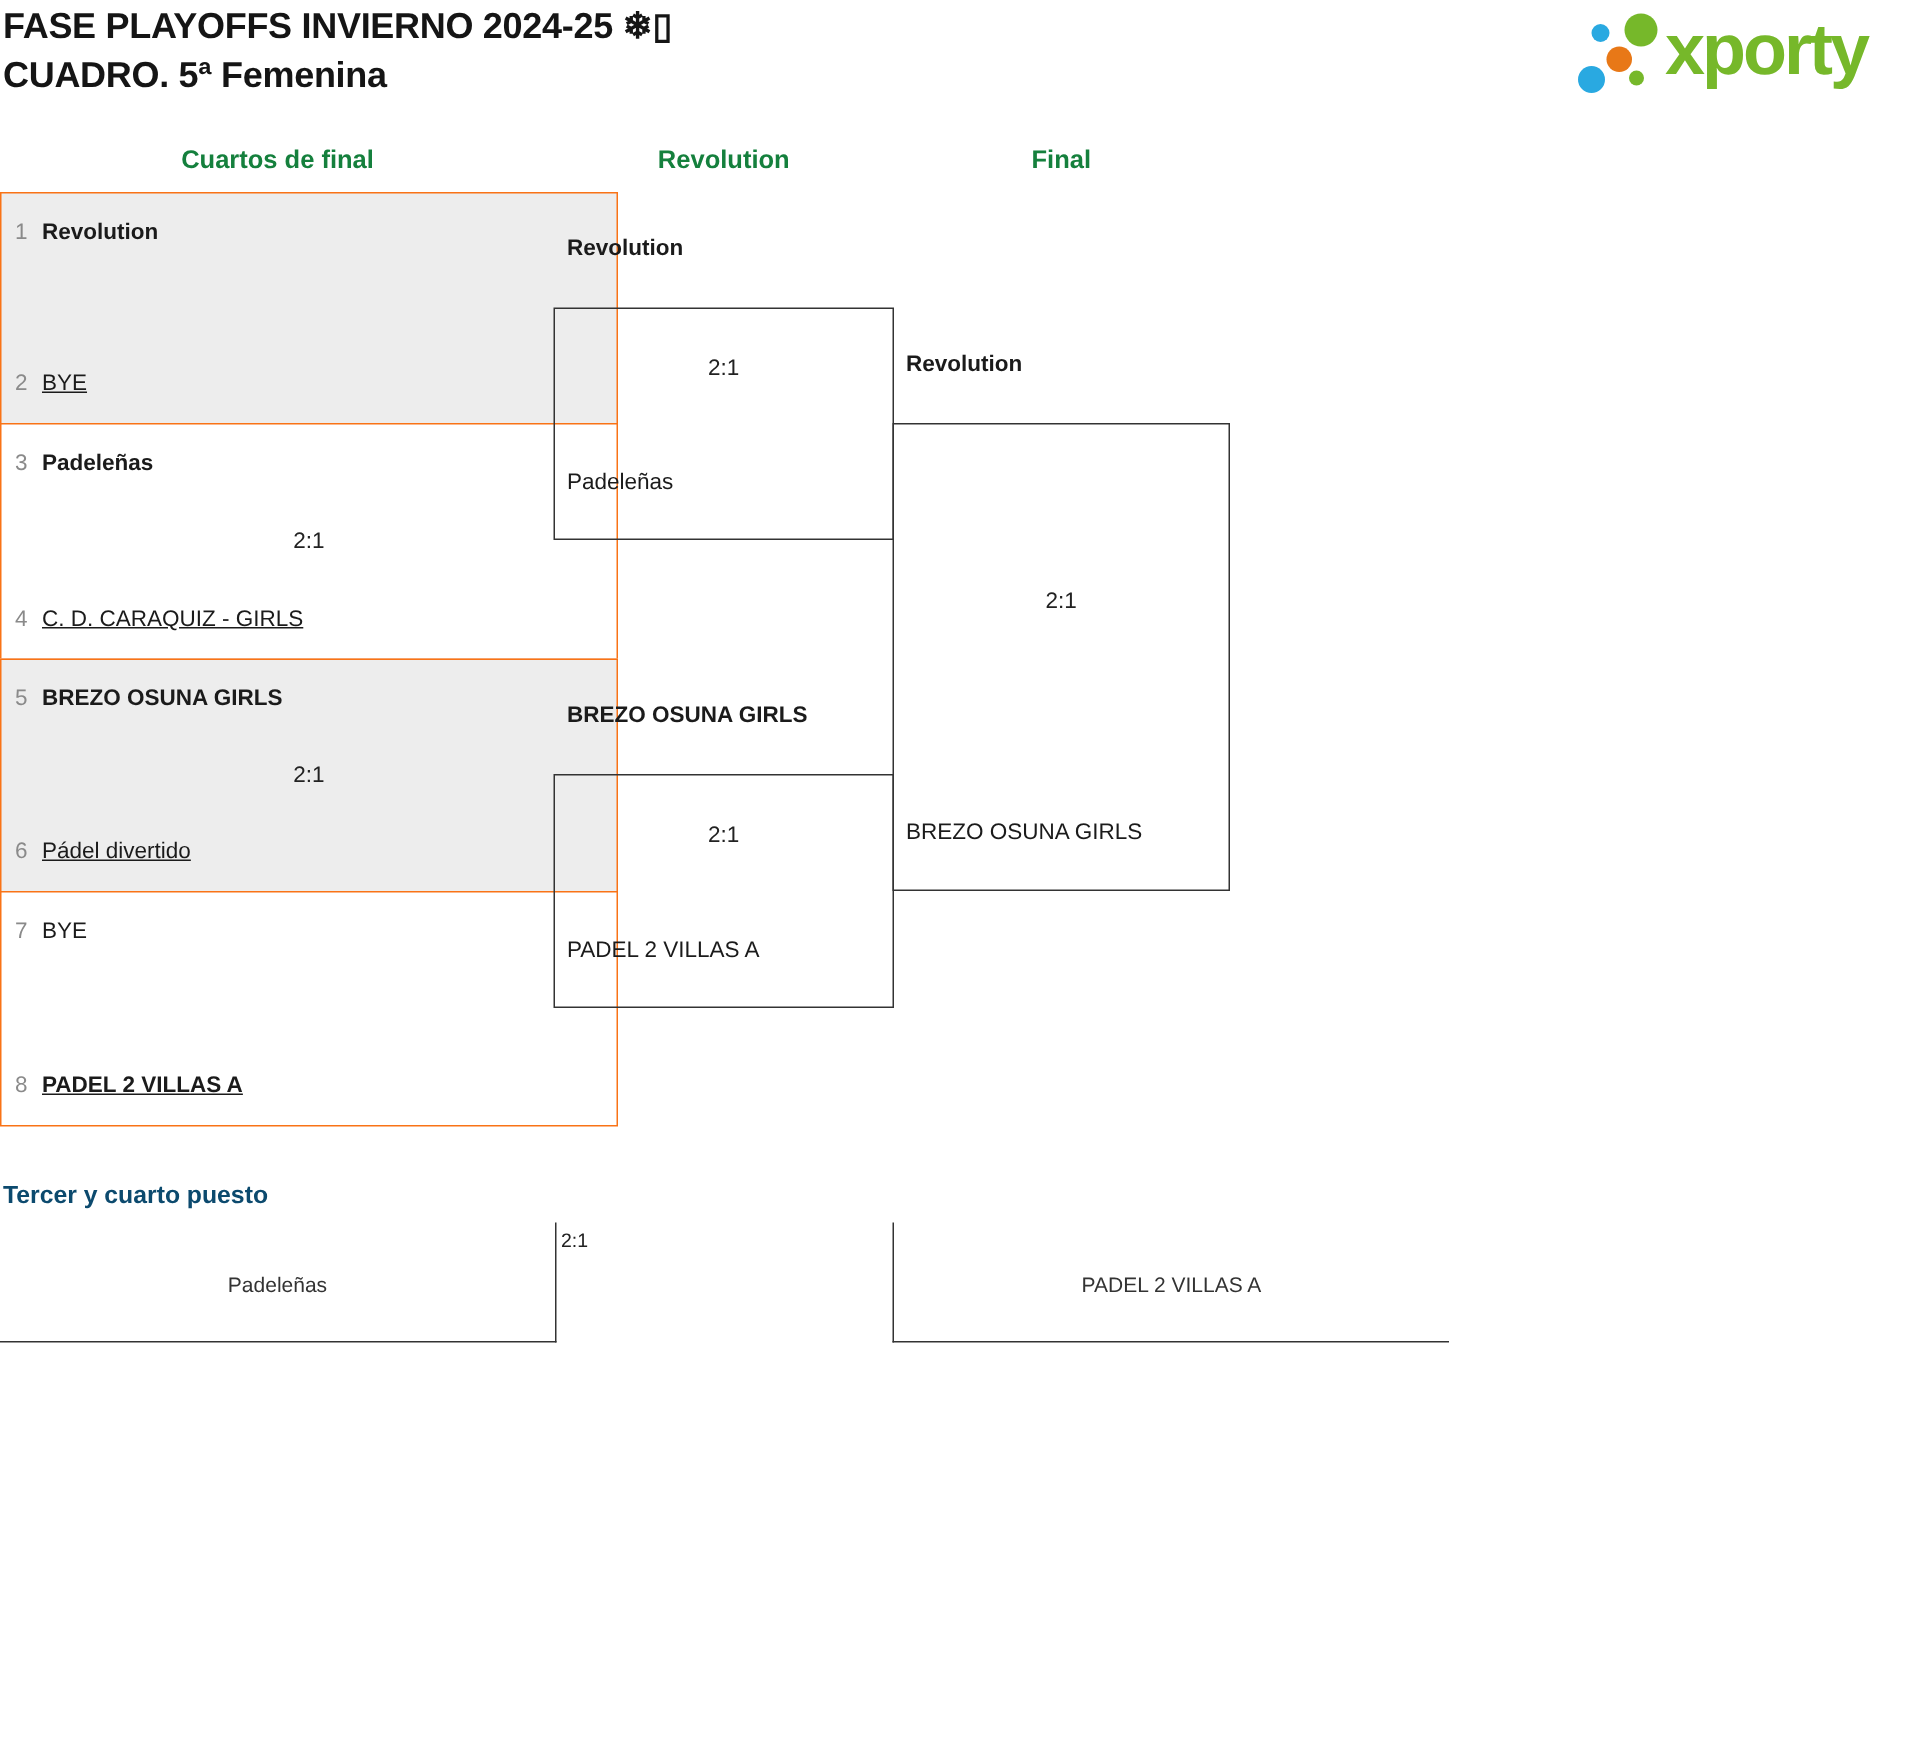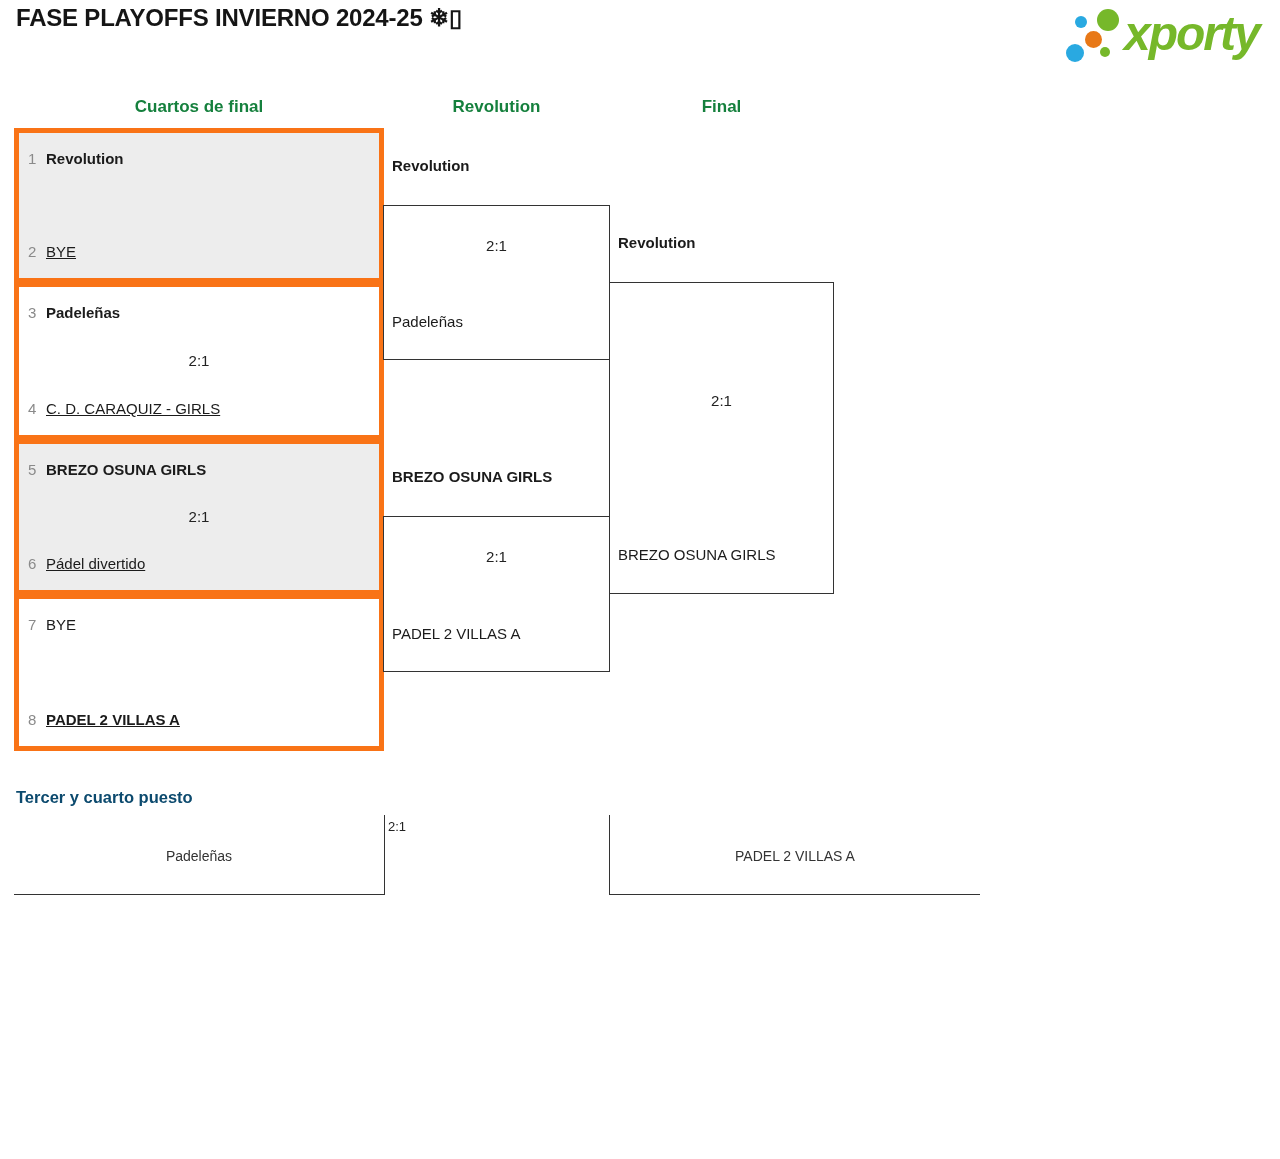--- a/index.html
+++ b/index.html
@@ -6,52 +6,52 @@
   html,body { background:#fff; }
   #page {
     position:relative;
     width:1280px;
     height:1159px;
     background:#fff;
     font-family:"Liberation Sans", sans-serif;
     color:#1b1b1b;
     overflow:hidden;
   }
-  .abs { position:absolute;margin-left:14px; }
+  .abs { position:absolute; }
 
   
   .title {
     left:2px; top:1px;
     font-size:24px; font-weight:700; line-height:33px;
     color:#151515; letter-spacing:-0.2px;
   }
   
-  .logo { left:1050px; top:0; width:228px; height:70px;font-style:italic; }
+  .logo { left:1050px; top:0; width:228px; height:70px; }
   .logo .dot { position:absolute; border-radius:50%; }
   .dot-blue-sm   { left:11px; top:16px; width:12px; height:12px; background:#29a9e1; }
   .dot-green-lg  { left:33px; top:9px;  width:22px; height:22px; background:#76b82a; }
   .dot-orange    { left:21px; top:31px; width:17px; height:17px; background:#e87817; }
   .dot-blue-lg   { left:2px;  top:44px; width:18px; height:18px; background:#29a9e1; }
   .dot-green-sm  { left:36px; top:47px; width:10px; height:10px; background:#76b82a; }
   .logo-text {
     position:absolute; left:60px; top:6px;
     font-size:48px; line-height:56px; font-weight:700;
     letter-spacing:-2px; color:#76b82a;
   }
 
   
   .round-header {
     top:97px; text-align:center;
     font-size:17px; font-weight:700; color:#15803d;
   }
 
   
   .match {
-    left:0; width:370px;
-    border:5px solid #f97316;
+    left:0; width:412px;
+    border:1px solid #f97316;
   }
   .match .team {
     position:absolute; left:9px;
     font-size:15px; line-height:20px; white-space:nowrap;
   }
   .match .team.t1 { top:16px; }
   .match .team.t2 { bottom:16px;text-decoration:underline; }
   .seed { display:inline-block; min-width:10px; margin-right:8px; color:#8a8a8a; }
   .name { color:#1b1b1b; }
   .winner .name { font-weight:700; }
@@ -78,20 +78,21 @@
   }
   .tp-score { left:374px; top:819px; font-size:13px; color:#222; }
 </style>
 </head>
 <body>
 
 <div id="page">
 
   <div class="abs title">
     <div>FASE PLAYOFFS INVIERNO 2024-25 ❄▯</div>
+    <div>CUADRO. 5ª Femenina</div>
   </div>
 
   <div class="abs logo">
     <span class="dot dot-blue-sm"></span>
     <span class="dot dot-green-lg"></span>
     <span class="dot dot-orange"></span>
     <span class="dot dot-blue-lg"></span>
     <span class="dot dot-green-sm"></span>
     <span class="logo-text">xporty</span>
   </div>

